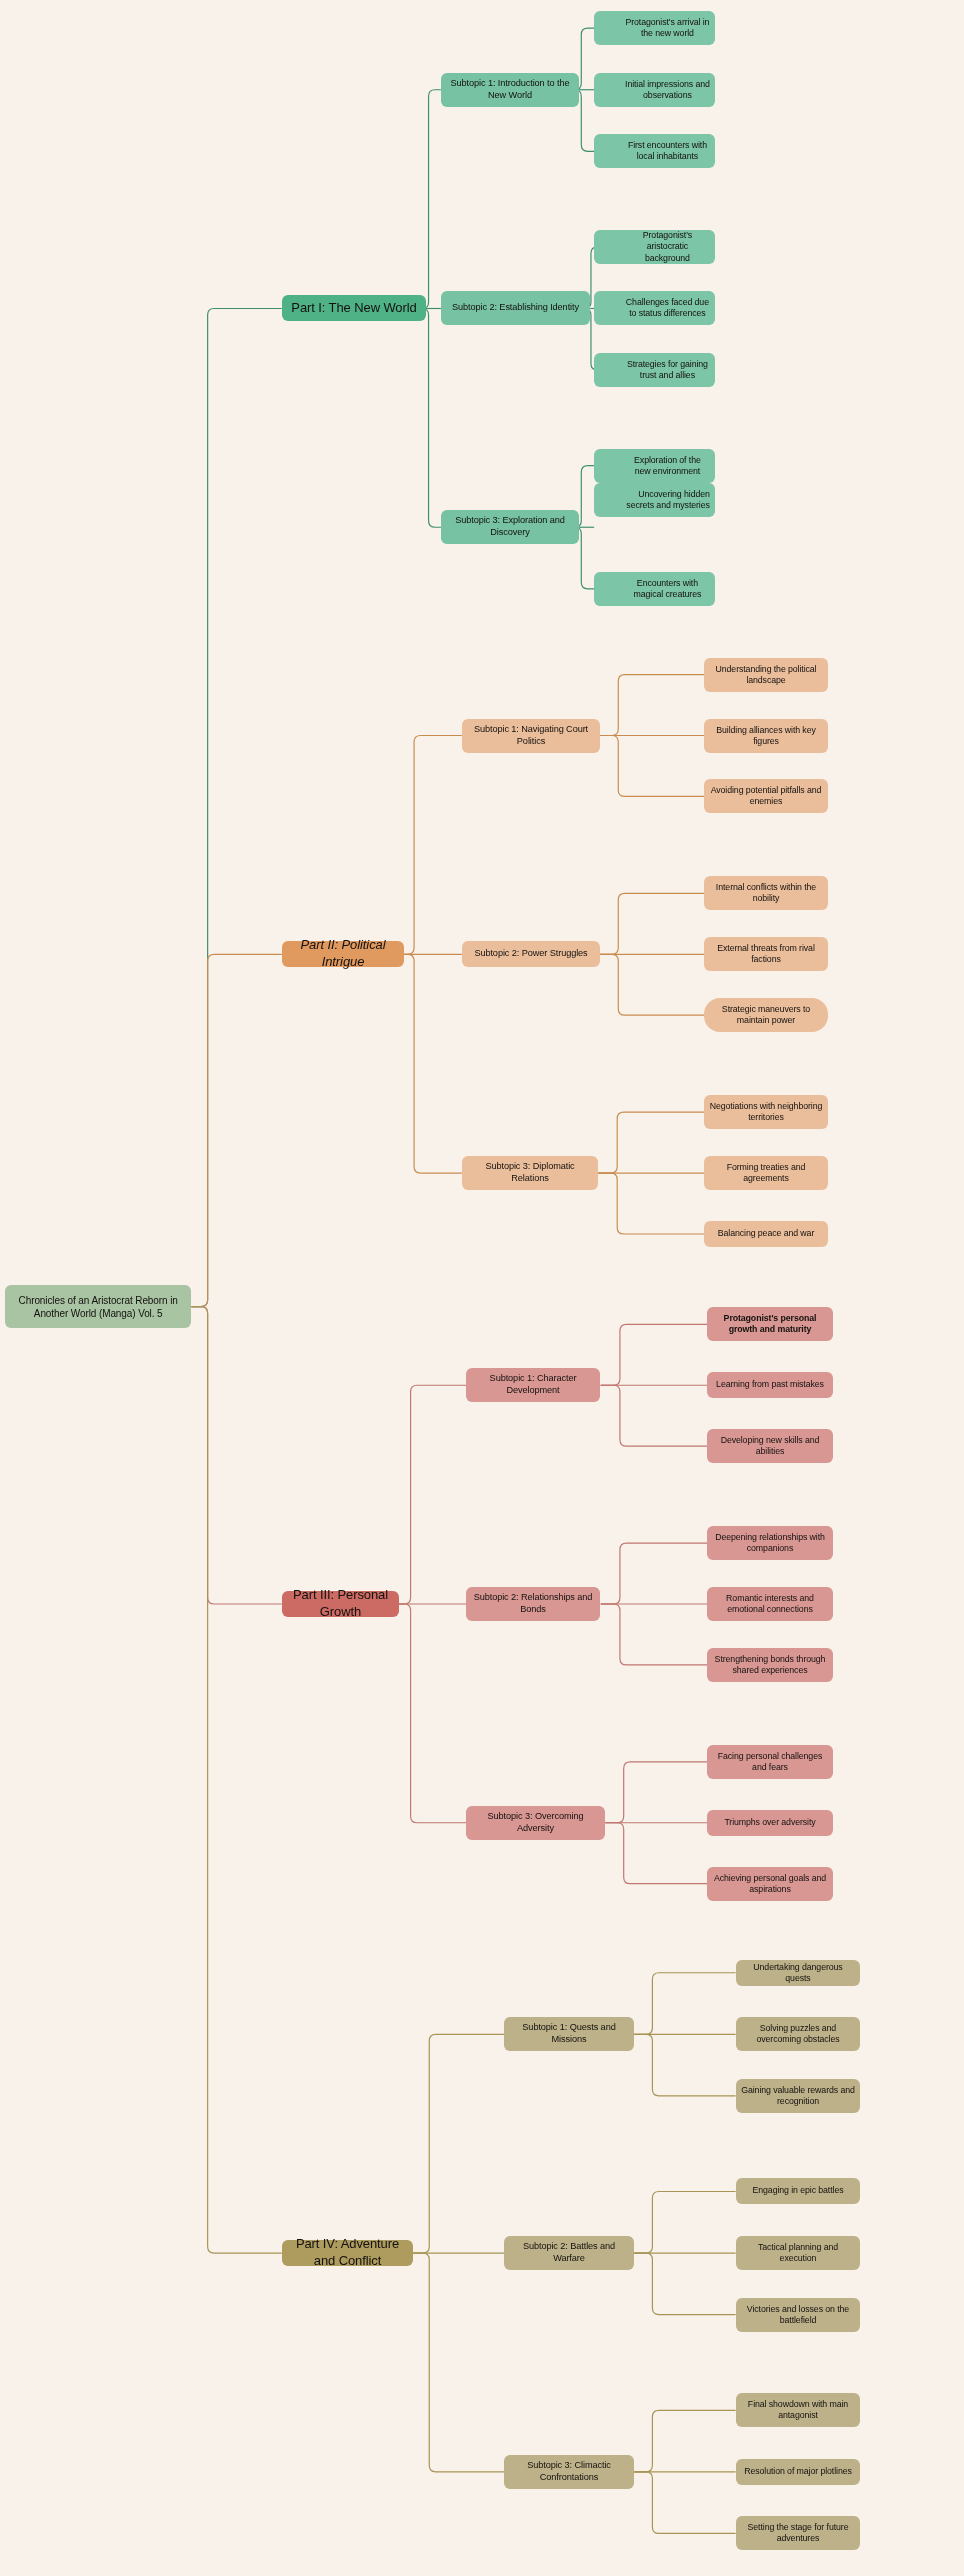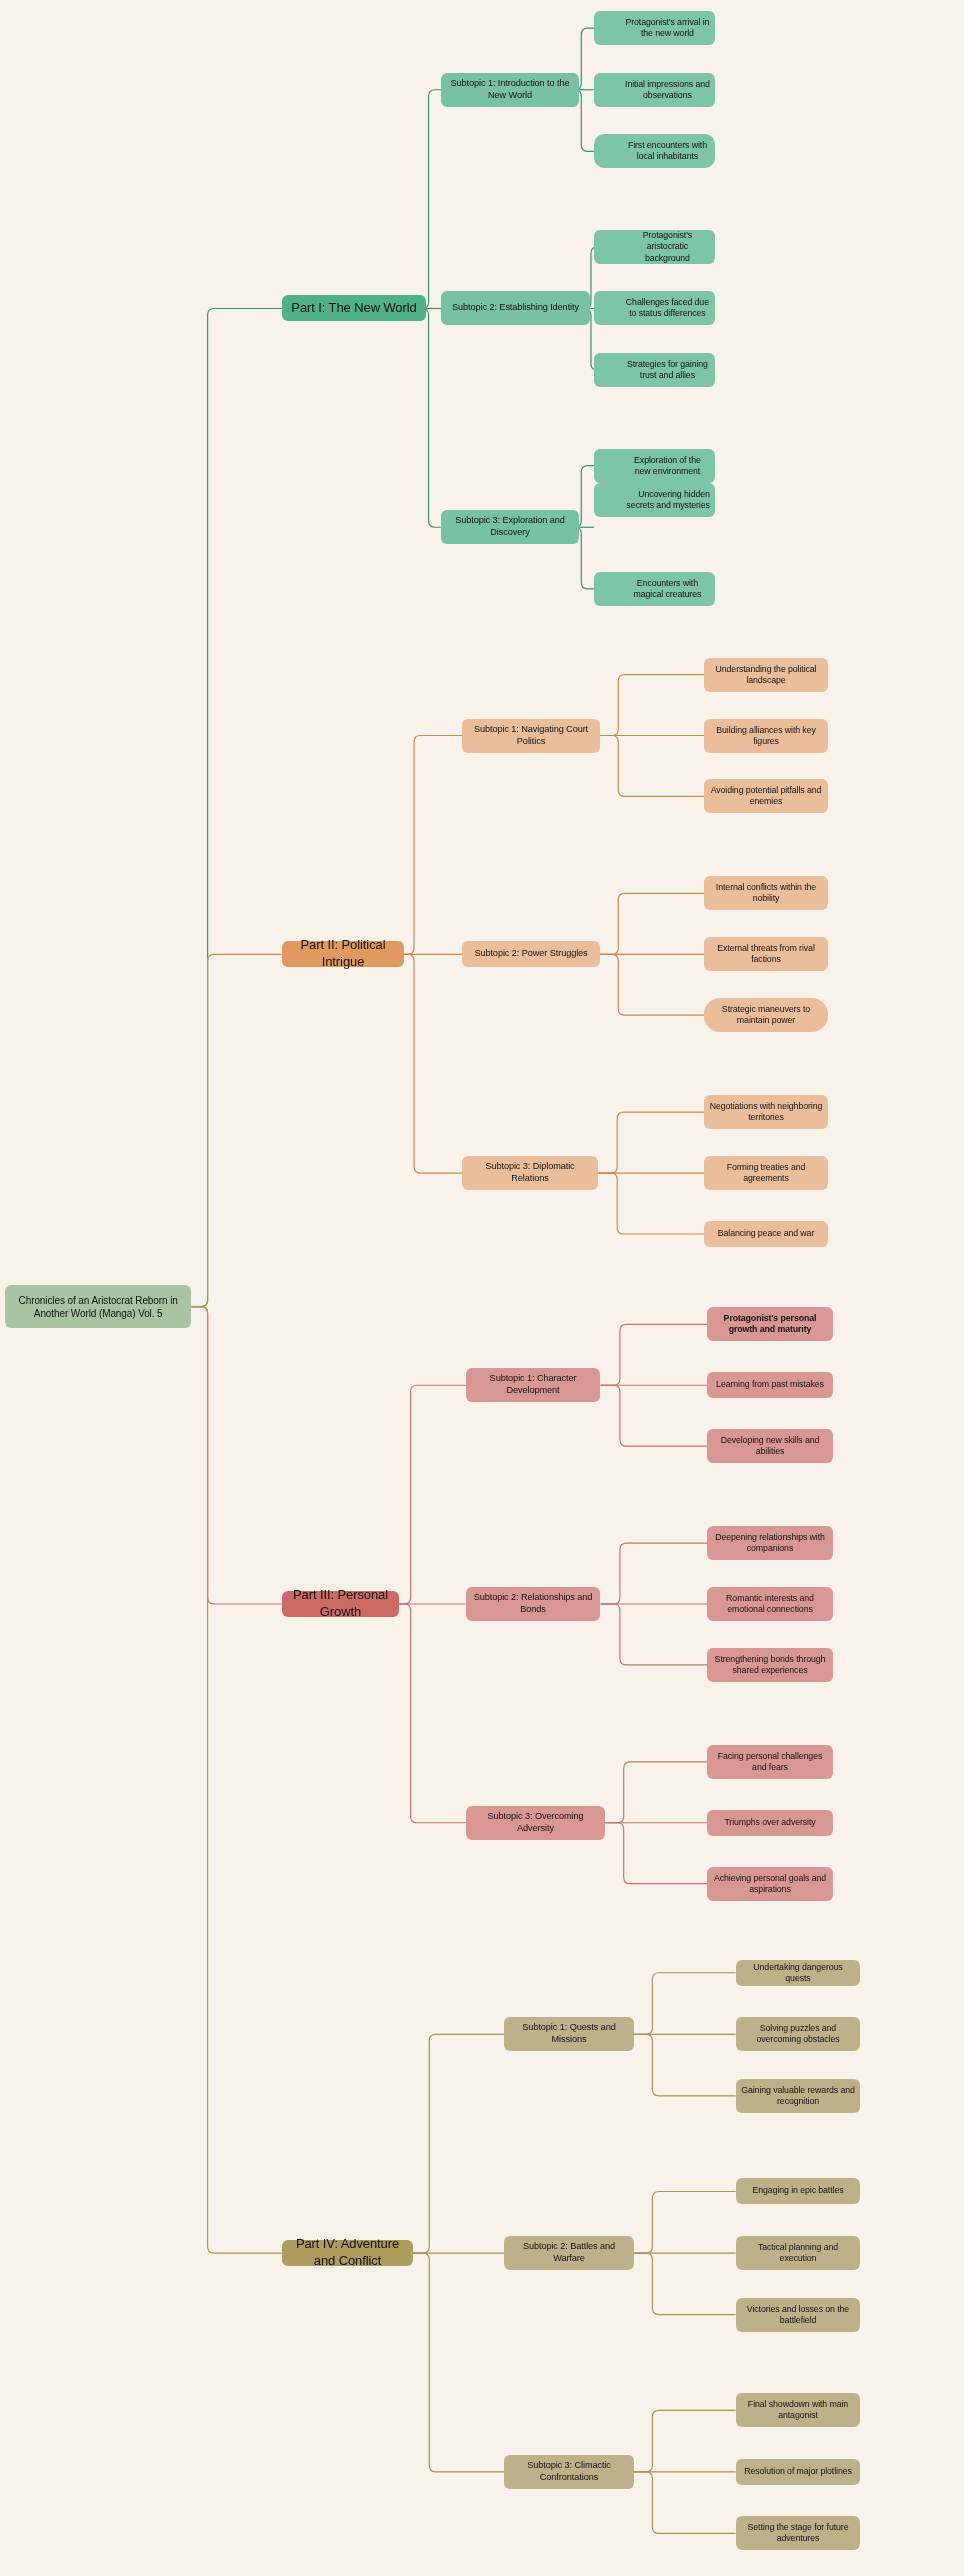--- a/index.html
+++ b/index.html
@@ -100,30 +100,30 @@
       <path d="M 968 3774 L 985.9 3774 Q 995.9 3774 995.9 3764 L 995.9 3690 Q 995.9 3680 1005.9 3680 L 1123 3680" fill="none" stroke="#A89456" stroke-width="1.8"></path>
       <path d="M 968 3774 L 1123 3774" fill="none" stroke="#A89456" stroke-width="1.8"></path>
       <path d="M 968 3774 L 985.9 3774 Q 995.9 3774 995.9 3784 L 995.9 3858 Q 995.9 3868 1005.9 3868 L 1123 3868" fill="none" stroke="#A89456" stroke-width="1.8"></path>
     </svg>
   <div id="node-layer">
       <div class="node root c-root" style="left: 5.2px; top: 1285px; width: 186px; min-height: 43px; height: 43px;">Chronicles of an Aristocrat Reborn in Another World (Manga) Vol. 5</div>
       <div class="node part g-part" style="left: 282px; top: 295px; width: 144px; min-height: 26px; height: 26px;">Part I: The New World</div>
       <div class="node sub g-sub" style="left: 441px; top: 73px; width: 138px; min-height: 34px; height: 34px;">Subtopic 1: Introduction to the New World</div>
       <div class="node leaf g-leaf" style="left: 594px; top: 11px; width: 121px; min-height: 34px; height: 34px;">Protagonist's arrival in the new world</div>
       <div class="node leaf g-leaf" style="left: 594px; top: 73px; width: 121px; min-height: 34px; height: 34px;">Initial impressions and observations</div>
-      <div class="node leaf g-leaf" style="left: 594px; top: 134px; width: 121px; min-height: 34px; height: 34px; border-radius: 10px;">First encounters with local inhabitants</div>
+      <div class="node leaf g-leaf" style="left: 594px; top: 134px; width: 121px; min-height: 34px; height: 34px;">First encounters with local inhabitants</div>
       <div class="node sub g-sub" style="left: 441px; top: 291px; width: 149px; min-height: 34px; height: 34px;">Subtopic 2: Establishing Identity</div>
       <div class="node leaf g-leaf" style="left: 594px; top: 230px; width: 121px; min-height: 34px; height: 34px;">Protagonist's aristocratic background</div>
       <div class="node leaf g-leaf" style="left: 594px; top: 291px; width: 121px; min-height: 34px; height: 34px;">Challenges faced due to status differences</div>
       <div class="node leaf g-leaf" style="left: 594px; top: 353px; width: 121px; min-height: 34px; height: 34px;">Strategies for gaining trust and allies</div>
       <div class="node sub g-sub" style="left: 441px; top: 510px; width: 138px; min-height: 34px; height: 34px;">Subtopic 3: Exploration and Discovery</div>
       <div class="node leaf g-leaf" style="left: 594px; top: 449px; width: 121px; min-height: 34px; height: 34px;">Exploration of the new environment</div>
       <div class="node leaf g-leaf" style="left: 594px; top: 483px; width: 121px; min-height: 34px; height: 34px; text-align: right;">Uncovering hidden secrets and mysteries</div>
       <div class="node leaf g-leaf" style="left: 594px; top: 572px; width: 121px; min-height: 34px; height: 34px;">Encounters with magical creatures</div>
-      <div class="node part o-part" style="left: 282px; top: 941px; width: 122px; min-height: 26px; height: 26px;">Part II: Political Intrigue</div>
+      <div class="node part o-part" style="left: 282px; top: 941px; width: 122px; min-height: 26px; height: 26px; font-style: italic;">Part II: Political Intrigue</div>
       <div class="node sub o-sub" style="left: 462px; top: 719px; width: 138px; min-height: 34px; height: 34px;">Subtopic 1: Navigating Court Politics</div>
       <div class="node leaf o-leaf" style="left: 704px; top: 658px; width: 124px; min-height: 34px; height: 34px;">Understanding the political landscape</div>
       <div class="node leaf o-leaf" style="left: 704px; top: 719px; width: 124px; min-height: 34px; height: 34px;">Building alliances with key figures</div>
       <div class="node leaf o-leaf" style="left: 704px; top: 779px; width: 124px; min-height: 34px; height: 34px;">Avoiding potential pitfalls and enemies</div>
       <div class="node sub o-sub" style="left: 462px; top: 941px; width: 138px; min-height: 26px; height: 26px;">Subtopic 2: Power Struggles</div>
       <div class="node leaf o-leaf" style="left: 704px; top: 876px; width: 124px; min-height: 34px; height: 34px;">Internal conflicts within the nobility</div>
       <div class="node leaf o-leaf" style="left: 704px; top: 937px; width: 124px; min-height: 34px; height: 34px;">External threats from rival factions</div>
       <div class="node leaf o-leaf" style="left: 704px; top: 998px; width: 124px; min-height: 34px; height: 34px; border-radius: 16px;">Strategic maneuvers to maintain power</div>
       <div class="node sub o-sub" style="left: 462px; top: 1156px; width: 136px; min-height: 34px; height: 34px;">Subtopic 3: Diplomatic Relations</div>
       <div class="node leaf o-leaf" style="left: 704px; top: 1095px; width: 124px; min-height: 34px; height: 34px;">Negotiations with neighboring territories</div>

